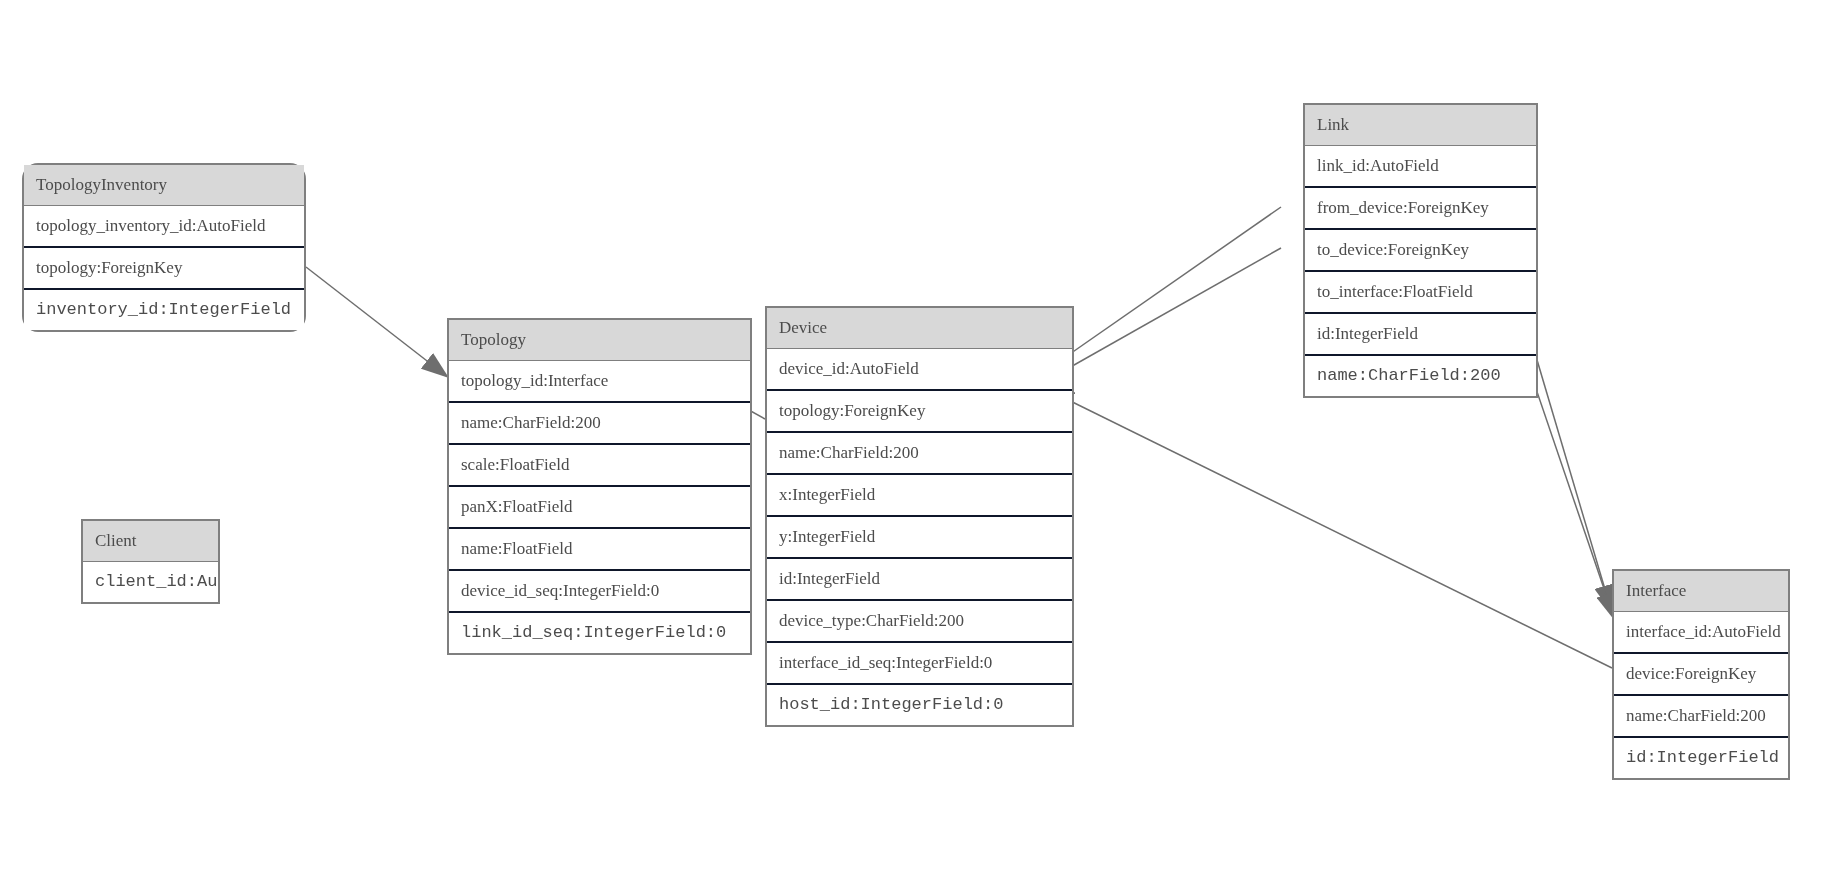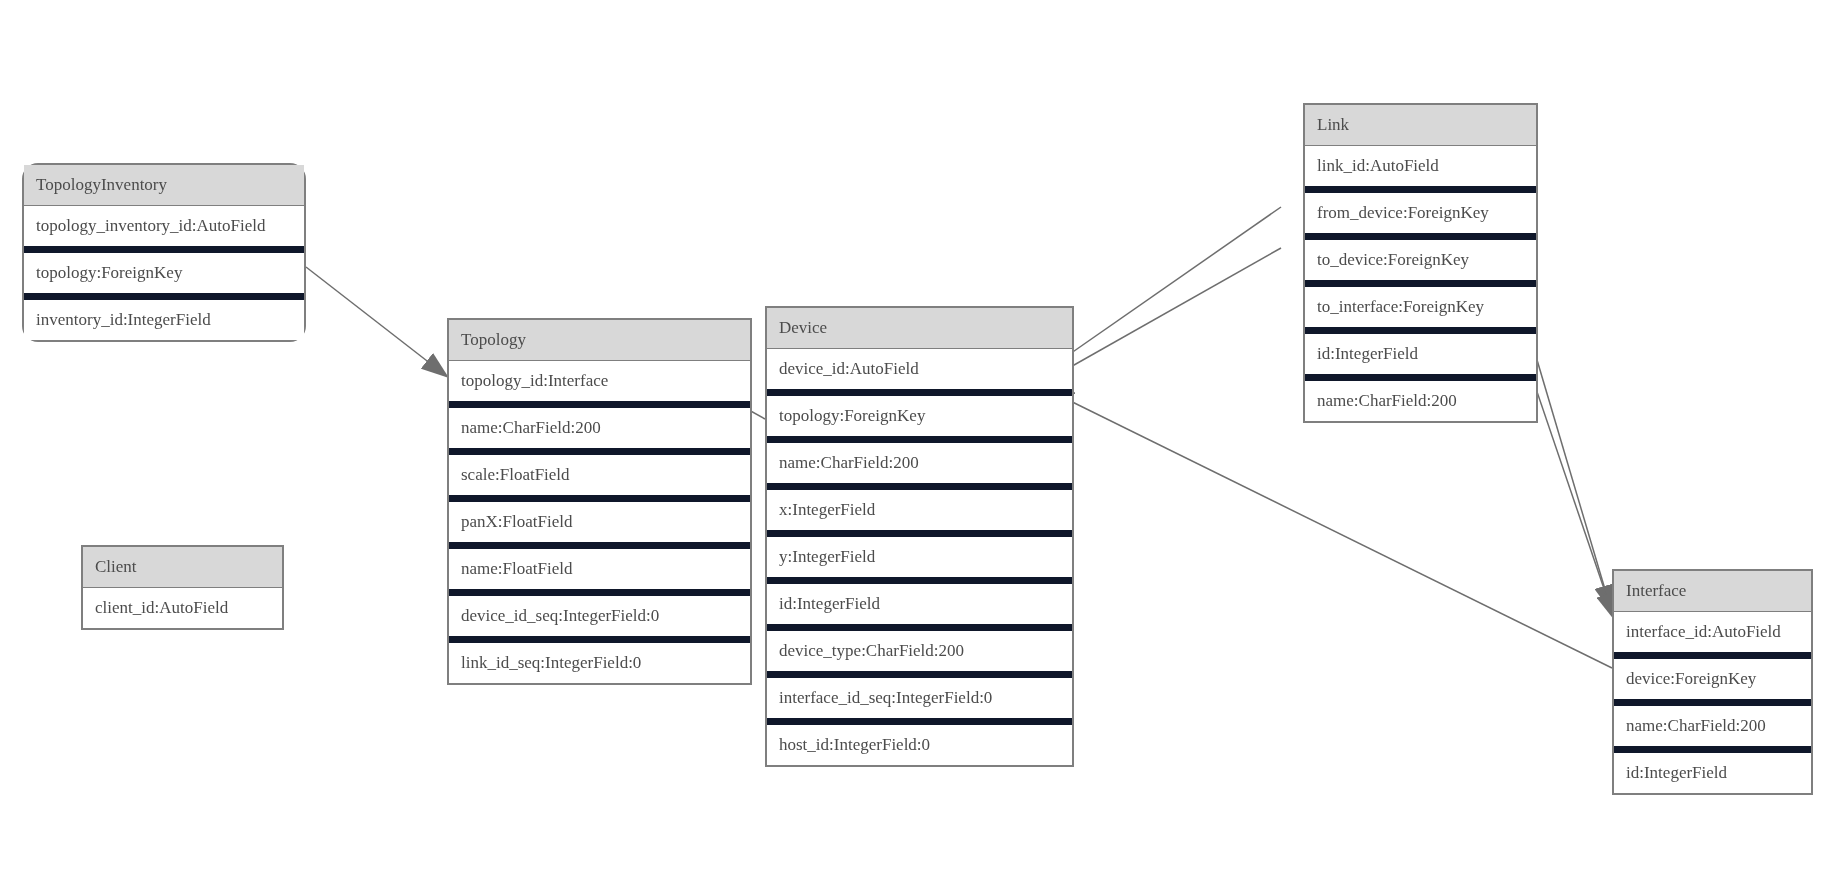--- a/index.html
+++ b/index.html
@@ -36,35 +36,36 @@
     padding-left: 12px;
     background: #d8d8d8;
     border-bottom: 1px solid #7f7f7f;
     white-space: nowrap;
     overflow: hidden;
   }
   .entity-rows .row {
     height: 40px;
     line-height: 40px;
     padding-left: 12px;
-    border-bottom: 7px solid #0f172a;
+    border-bottom: 2px solid #0f172a;
     background: #ffffff;
     white-space: nowrap;
     overflow: hidden;
   }
   .entity-rows .row:last-child {
     border-bottom: none;
+    font-family: Liberation Mono, monospace;
   }
   
   #entity-topologyinventory { left: 22px;   top: 163px; width: 284px; border-radius: 16px; }
   #entity-topology          { left: 447px;  top: 318px; width: 305px; }
-  #entity-client            { left: 81px;   top: 545px; width: 203px; }
+  #entity-client            { left: 81px;   top: 519px; width: 139px; }
   #entity-device            { left: 765px;  top: 306px; width: 309px; }
   #entity-link              { left: 1281px; top: 103px; width: 235px; margin-left: 22px; }
-  #entity-interface         { left: 1612px; top: 569px; width: 201px; }
+  #entity-interface         { left: 1612px; top: 569px; width: 178px; }
 </style>
 </head>
 <body>
 
 <div id="canvas">
 
   <svg id="connector-layer" width="1824" height="874" viewBox="0 0 1824 874">
     <defs>
       <marker id="arrowhead" markerUnits="userSpaceOnUse" markerWidth="28" markerHeight="20" viewBox="0 0 28 20" refX="28" refY="10" orient="auto">
         <path d="M0,0 L28,10 L0,20 Z" fill="#6e6e6e"></path>
@@ -122,21 +123,21 @@
         <div class="row">host_id:IntegerField:0</div>
       </div>
   </div>
 
   <div class="entity" id="entity-link">
     <div class="entity-header">Link</div>
     <div class="entity-rows">
         <div class="row">link_id:AutoField</div>
         <div class="row">from_device:ForeignKey</div>
         <div class="row">to_device:ForeignKey</div>
-        <div class="row">to_interface:ForeignKey</div>
+        <div class="row">to_interface:FloatField</div>
         <div class="row">id:IntegerField</div>
         <div class="row">name:CharField:200</div>
       </div>
   </div>
 
   <div class="entity" id="entity-interface">
     <div class="entity-header">Interface</div>
     <div class="entity-rows">
         <div class="row">interface_id:AutoField</div>
         <div class="row">device:ForeignKey</div>

